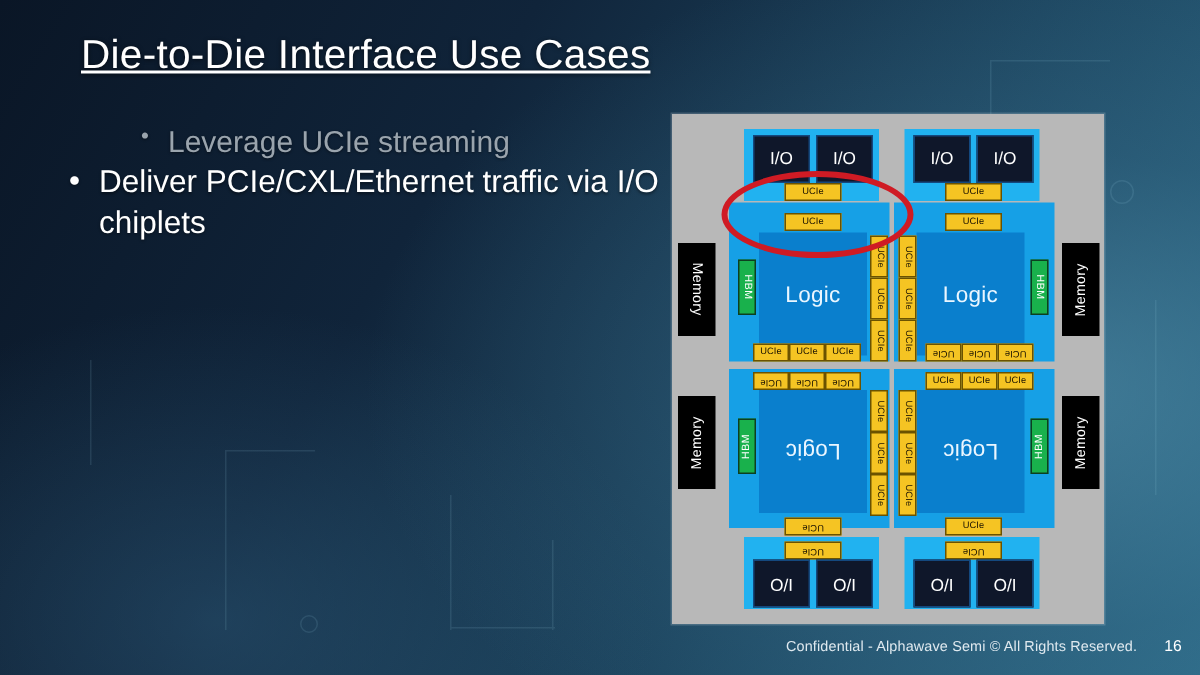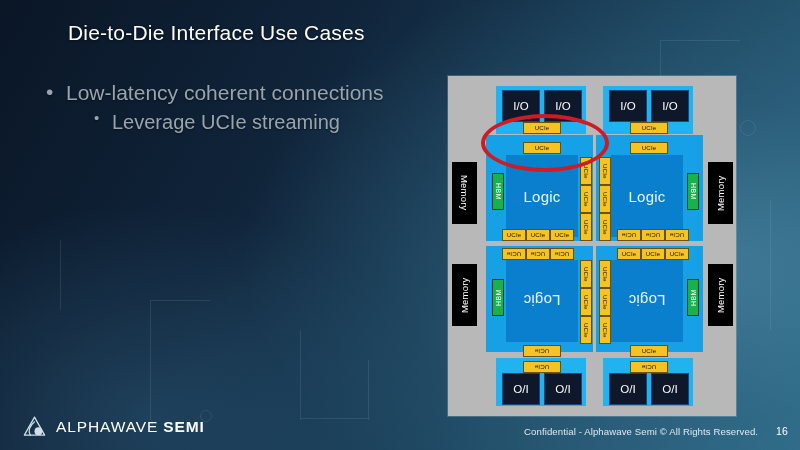--- a/index.html
+++ b/index.html
@@ -14,23 +14,24 @@
       radial-gradient(ellipse 640px 420px at 88% 58%, rgba(86,150,178,0.55) 0%, rgba(60,115,145,0.28) 38%, rgba(20,40,62,0.0) 72%),
       radial-gradient(ellipse 420px 300px at 18% 92%, rgba(48,96,128,0.45) 0%, rgba(20,40,62,0.0) 70%),
       linear-gradient(120deg,#0a1626 0%,#10243a 34%,#1d4660 66%,#2d6b88 100%);
   }
   
   .tex{position:absolute;inset:0;pointer-events:none;opacity:.12;}
   .tex i{position:absolute;background:#9fd6ea;display:block;}
 
   
   .title{
-    position:absolute;left:68px;top:21px;width:400px;
-    font-size:21px;color:#fff;letter-spacing:.2px;
+    position:absolute;left:54px;top:21px;width:400px;
+    font-size:27px;color:#fff;letter-spacing:.2px;
     text-shadow:0 1px 3px rgba(0,0,0,.55);
+    text-decoration:underline;
   }
   .bullets{position:absolute;left:42px;top:79px;width:400px;}
   .b1{
     position:relative;padding-left:24px;color:#9aa4ad;
     font-size:21px;line-height:1.30;margin-bottom:2px;
     text-shadow:0 1px 2px rgba(0,0,0,.45);
   }
   .b1.strong{color:#ffffff;}
   .b1::before{
     content:"\2022";position:absolute;left:4px;top:-1px;font-size:21px;
@@ -114,22 +115,22 @@
     <i style="left:770px;top:200px;width:1px;height:130px;"></i>
     <i style="left:60px;top:240px;width:1px;height:70px;"></i>
     <i style="left:740px;top:120px;width:14px;height:14px;border-radius:50%;background:transparent;border:1px solid #9fd6ea;"></i>
     <i style="left:620px;top:380px;width:10px;height:10px;border-radius:50%;background:transparent;border:1px solid #9fd6ea;"></i>
     <i style="left:200px;top:410px;width:10px;height:10px;border-radius:50%;background:transparent;border:1px solid #9fd6ea;"></i>
   </div>
 
   <div class="title">Die-to-Die Interface Use Cases</div>
 
   <div class="bullets">
-    <div class="b1">Low-latency coherent connections</div>
     <div class="b2">Leverage UCIe streaming</div>
+    <div class="b1 strong">Deliver PCIe/CXL/Ethernet traffic via I/O chiplets</div>
   </div>
 
   <div class="diagram">
 
     <div class="iocar" style="left:48px;top:10px;width:90px;height:48px;">
       <div class="iobox" style="left:6px;top:4px;width:36px;height:30px;">I/O</div>
       <div class="iobox" style="left:48px;top:4px;width:36px;height:30px;">I/O</div>
       <div class="ucie" style="left:27px;top:36px;width:36px;height:10px;">UCIe</div>
     </div>
 
@@ -200,30 +201,18 @@
     </div>
 
     <div class="mem" style="left:4px;top:86px;width:25px;height:62px;">Memory</div>
     <div class="mem rl" style="left:4px;top:188px;width:25px;height:62px;">Memory</div>
     <div class="mem rl" style="left:260px;top:86px;width:25px;height:62px;">Memory</div>
     <div class="mem rl" style="left:260px;top:188px;width:25px;height:62px;">Memory</div>
 
     <div class="ellipse" style="left:33px;top:38px;width:120px;height:50px;"></div>
   </div>
 
-  <div class="logo">
-    <span class="mark">
-      <svg viewBox="0 0 32 32" width="25" height="25" aria-hidden="true">
-        <path d="M16 4 L29 27 L3 27 Z" fill="none" stroke="#cfe0ea" stroke-width="1.6" stroke-linejoin="round"></path>
-        <path d="M16 10 C9 16 8 22 10.5 27" fill="none" stroke="#cfe0ea" stroke-width="1.6" stroke-linecap="round"></path>
-        <circle cx="21" cy="22" r="5" fill="#cfe0ea"></circle>
-      </svg>
-    </span>
-    <span class="wordmark">
-      <span>ALPHAWAVE</span><b style="margin-left:5px;">SEMI</b>
-    </span>
-  </div>
 
   <div class="conf">
     <span>Confidential -  Alphawave Semi © All Rights Reserved.</span><span class="pg">16</span>
   </div>
 
 </div>
 
 </body></html>

